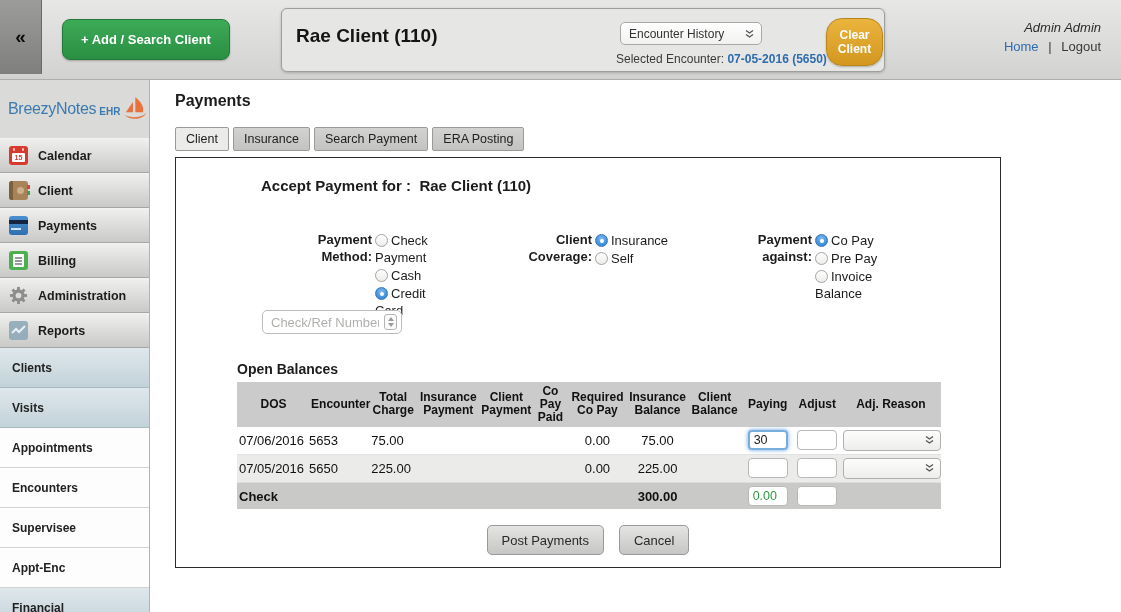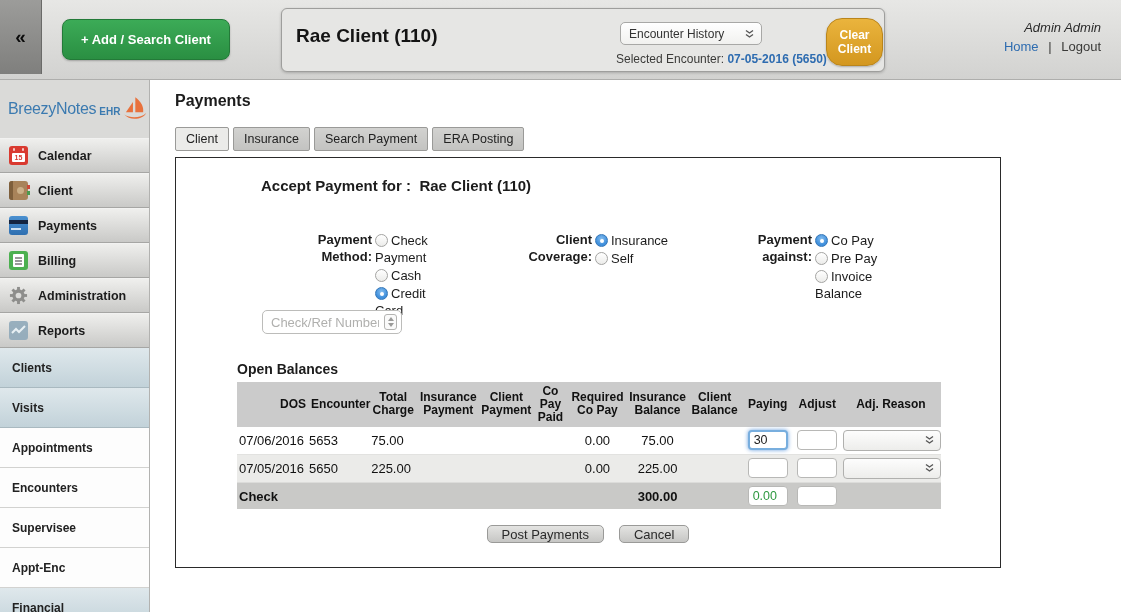--- a/index.html
+++ b/index.html
@@ -110,39 +110,39 @@
   .tri-up { width:0; height:0; border-left:3px solid transparent; border-right:3px solid transparent;
     border-bottom:4px solid #9a9a98; }
   .tri-down { width:0; height:0; border-left:3px solid transparent; border-right:3px solid transparent;
     border-top:4px solid #9a9a98; }
 
   .balances-heading { position:absolute; left:61px; top:203px; font-size:14px; font-weight:bold; }
   table.balances { position:absolute; left:61px; top:224px; width:704px; border-collapse:collapse;
     table-layout:fixed; }
   table.balances th { background:#cbcbcb; font-size:12px; font-weight:bold; line-height:1.08;
     text-align:center; vertical-align:middle; padding:3px 1px; height:44px; color:#111; }
-  table.balances th.al { text-align:right; padding-left:4px; }
+  table.balances th.al { text-align:center; padding-left:4px; }
   table.balances td { font-size:13px; padding:3px 2px; height:27px; vertical-align:middle; color:#111;margin-top:24px; }
   tr.row-a { background:#fff; border-bottom:1px solid #e2e2e0; }
   tr.row-b { background:#ebebe9; border-bottom:1px solid #dcdcda; }
   tr.row-total { background:#c9c9c7; }
   td.al { text-align:left; padding-left:4px; }
   td.ctr { text-align:center; }
   td.bold { font-weight:bold; }
   .cell-input { width:40px; height:20px; border:1px solid #b8b8b6; border-radius:4px;
     padding:0 4px; font-size:12.5px; font-family:"Liberation Sans", sans-serif; color:#222; background:#fff; }
   .cell-input.focused { border:2px solid #78aede; box-shadow:0 0 4px rgba(90,150,220,.9); }
   .cell-input.green { color:#2e9940; }
   .cell-select { width:98px; height:21px; margin:0 auto; border:1px solid #b0b0ae; border-radius:4px;
     background:linear-gradient(#fdfdfd,#ededeb); display:flex; align-items:center;
     justify-content:flex-end; padding-right:5px; cursor:pointer; }
 
   .panel-actions { position:absolute; left:0; top:367px; width:100%; display:flex;
     justify-content:center; gap:15px; }
-  .gray-btn { height:15px; padding:8px 14px; font-size:13px; color:#2a2a2a;
+  .gray-btn { height:15px; padding:14px 14px; font-size:13px; color:#2a2a2a;
     background:linear-gradient(#e4e4e2,#c6c6c4); border:1px solid #9a9a98; border-radius:5px;
     display:flex; align-items:center; cursor:pointer; font-family:"Liberation Sans", sans-serif; }
 </style>
 </head>
 <body>
 
 <div class="top-bar">
   <div class="collapse-btn">
     <span>«</span>
   </div>

